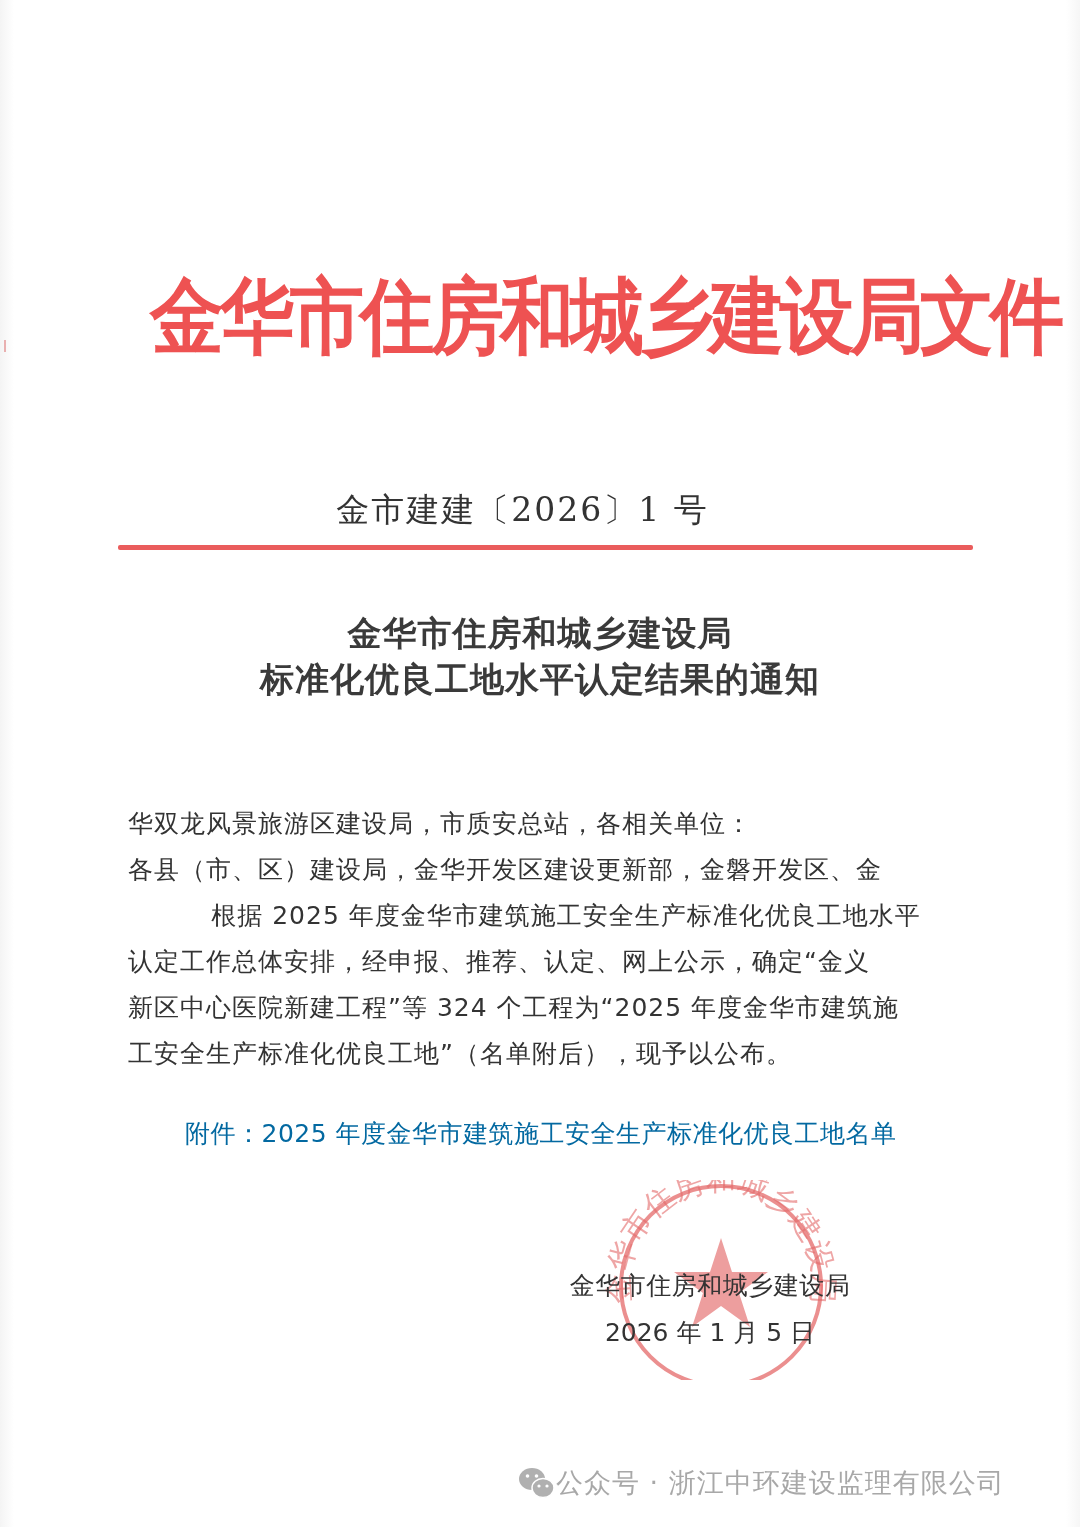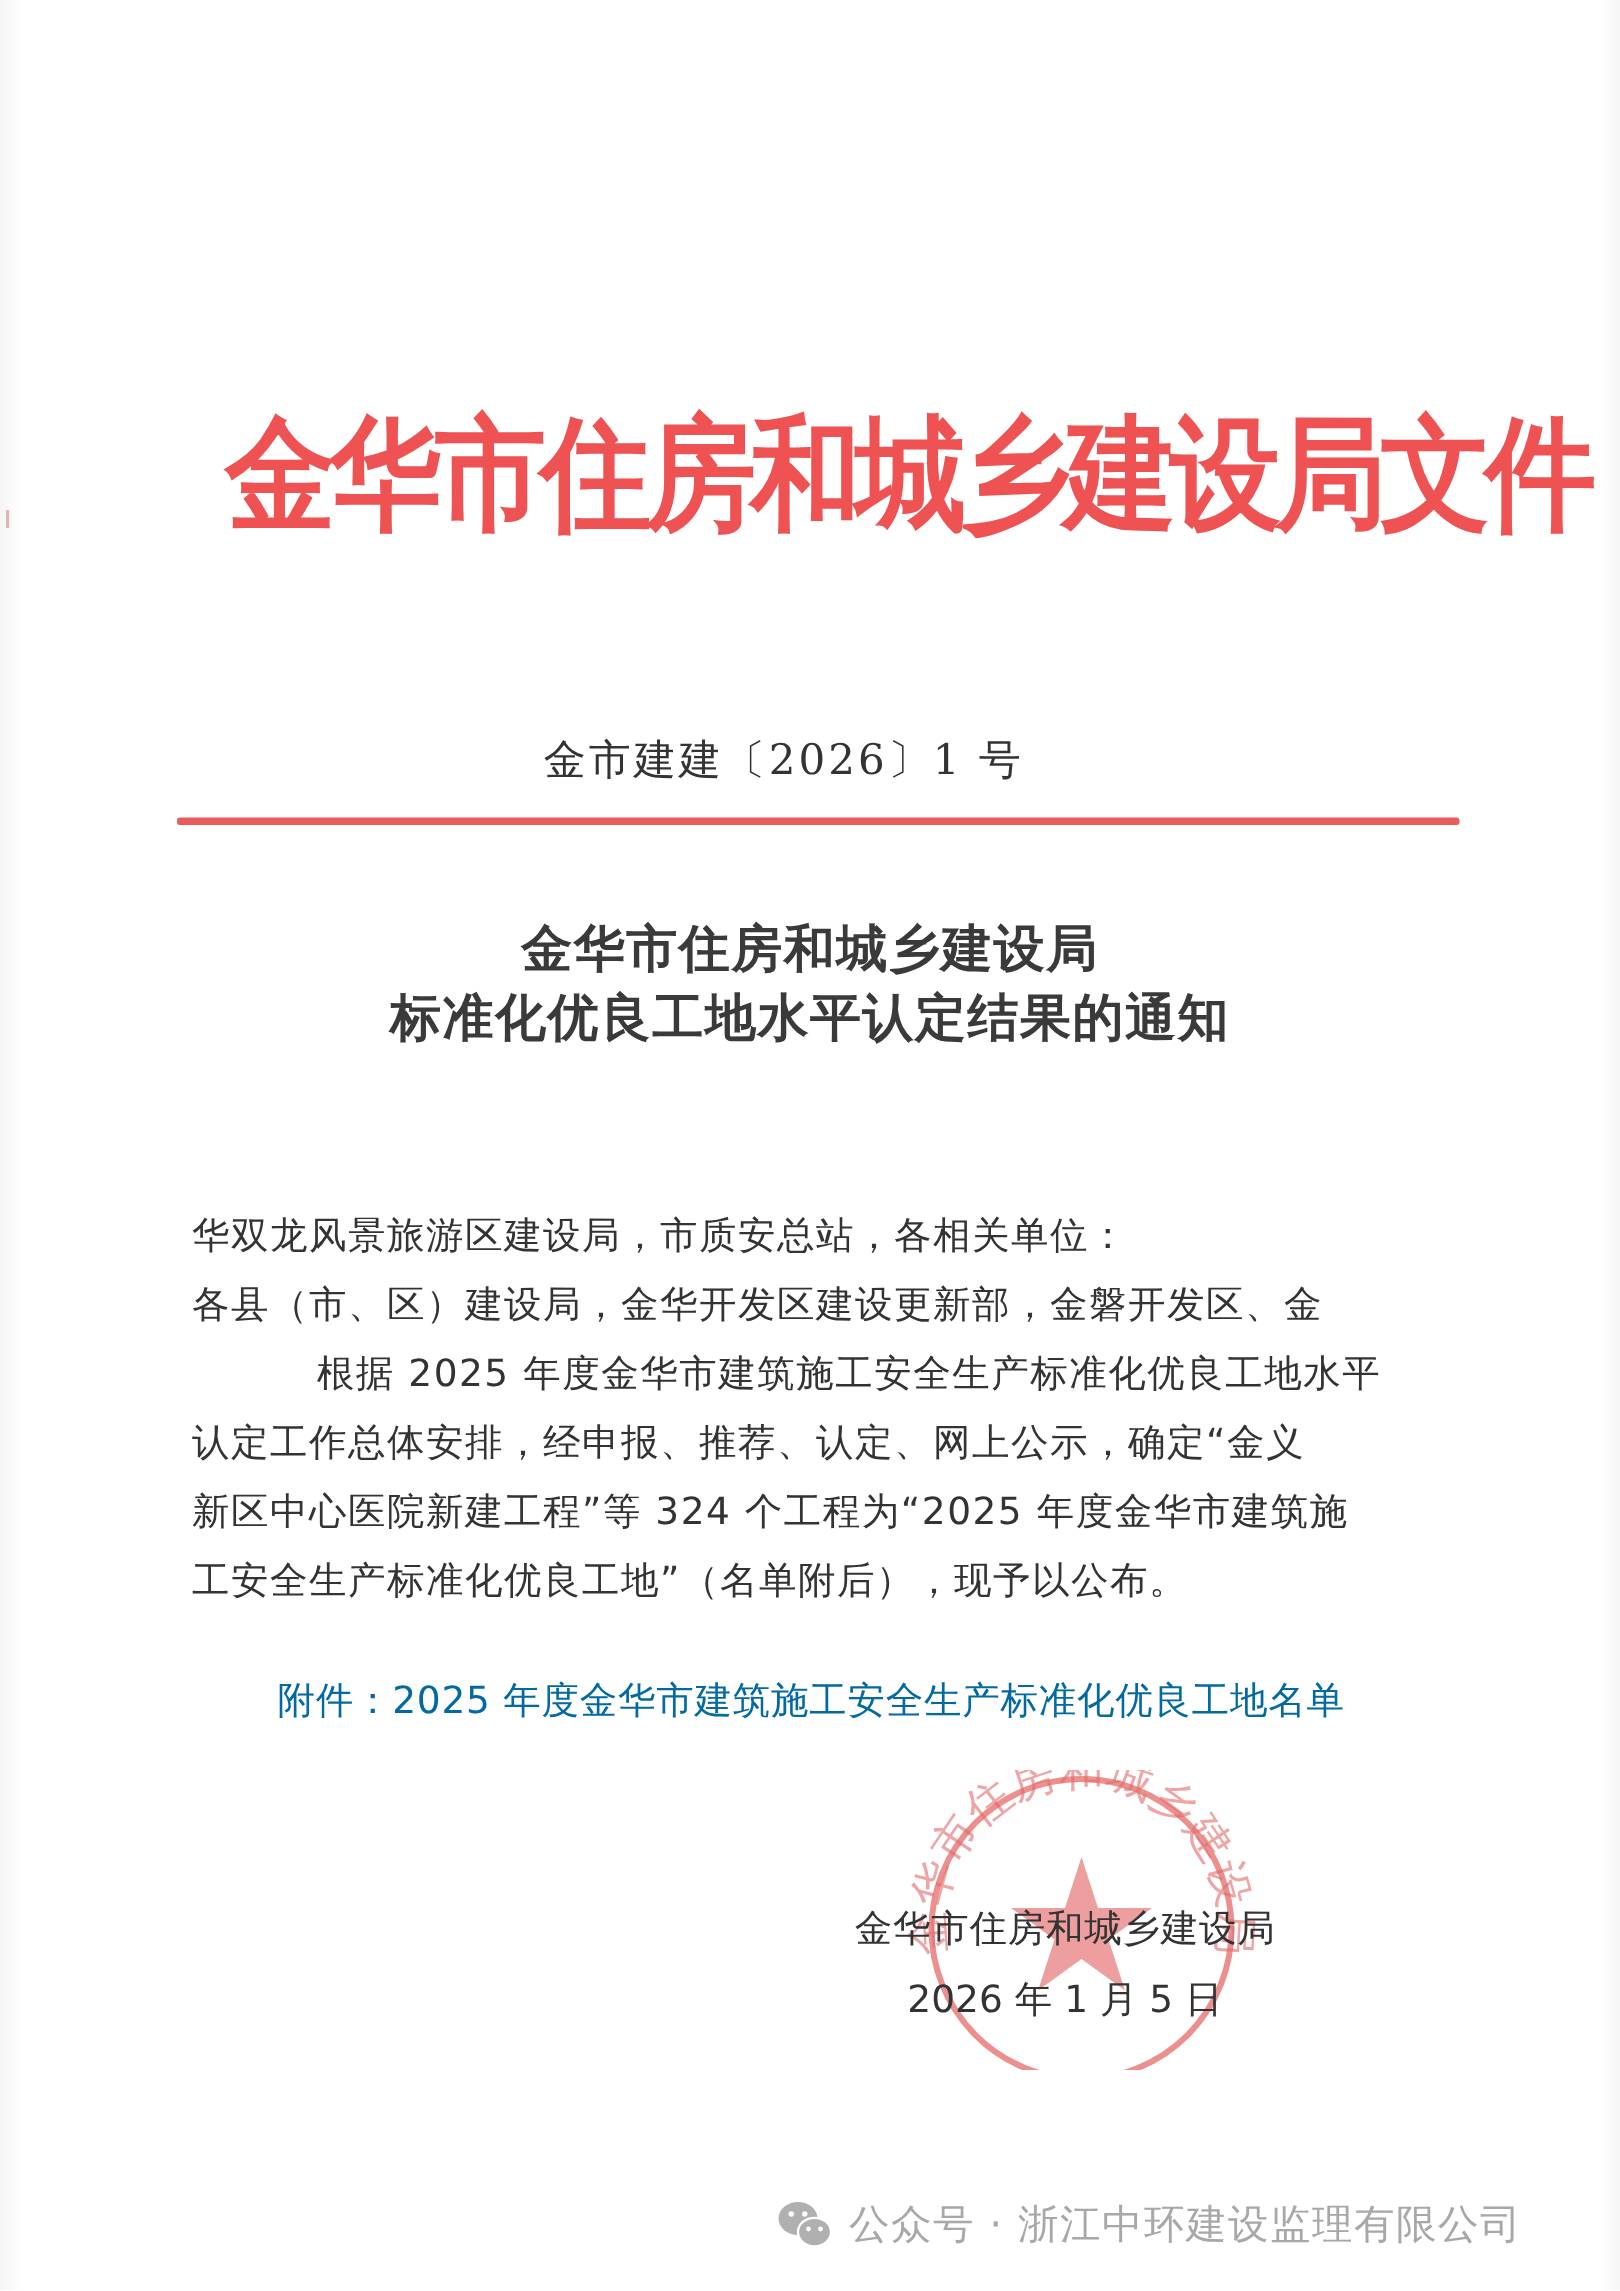--- a/index.html
+++ b/index.html
@@ -17,21 +17,21 @@
     position: absolute; left: 150px; top: 262px; width: 800px;
     text-align: center;
     font-family: "DejaVu Sans", "Liberation Sans", sans-serif;
     font-weight: bold; font-size: 74px; letter-spacing: -4px;
     color: #ee5252;
     transform: scaleY(1.12); transform-origin: top center;
     white-space: nowrap;
   }
   .doc-number {
     position: absolute; left: 0; width: 1045px; top: 488px;
-    text-align: center; font-size: 28px; letter-spacing: 2px; color: #333;
+    text-align: center; font-size: 33px; letter-spacing: 2px; color: #333;
   }
   .red-rule {
     position: absolute; left: 118px; top: 545px; width: 855px; height: 5px;
     background: #ea5c5c; border-radius: 2px;
   }
   .notice-title {
     position: absolute; left: 0; width: 1080px; top: 610px;
     text-align: center; font-weight: bold; font-size: 34px;
     line-height: 46px; color: #3a3a3a; letter-spacing: 1px;
   }
@@ -54,21 +54,21 @@
   }
   .signature {
     position: absolute; left: 555px; top: 1262px; width: 310px;
     font-family: "DejaVu Sans", "Liberation Sans", sans-serif;
     font-size: 25px; color: #333; text-align: center; line-height: 47px;
   }
   .signature .org { white-space: nowrap; letter-spacing: 0.5px; }
   .signature .date { padding-left: 0; white-space: nowrap; }
   .watermark {
     position: absolute; left: 518px; top: 1463px; height: 40px;
-    display: flex; align-items: center; gap: 10px;
+    display: flex; align-items: center; 
     font-family: "DejaVu Sans", "Liberation Sans", sans-serif;
     font-size: 27px; color: #a8a8a8; white-space: nowrap; letter-spacing: 1px;
   }
   .margin-mark {
     position: absolute; left: 4px; top: 340px; width: 2px; height: 12px; background: #e9b0b0;
   }
 </style>
 </head>
 <body>
 

